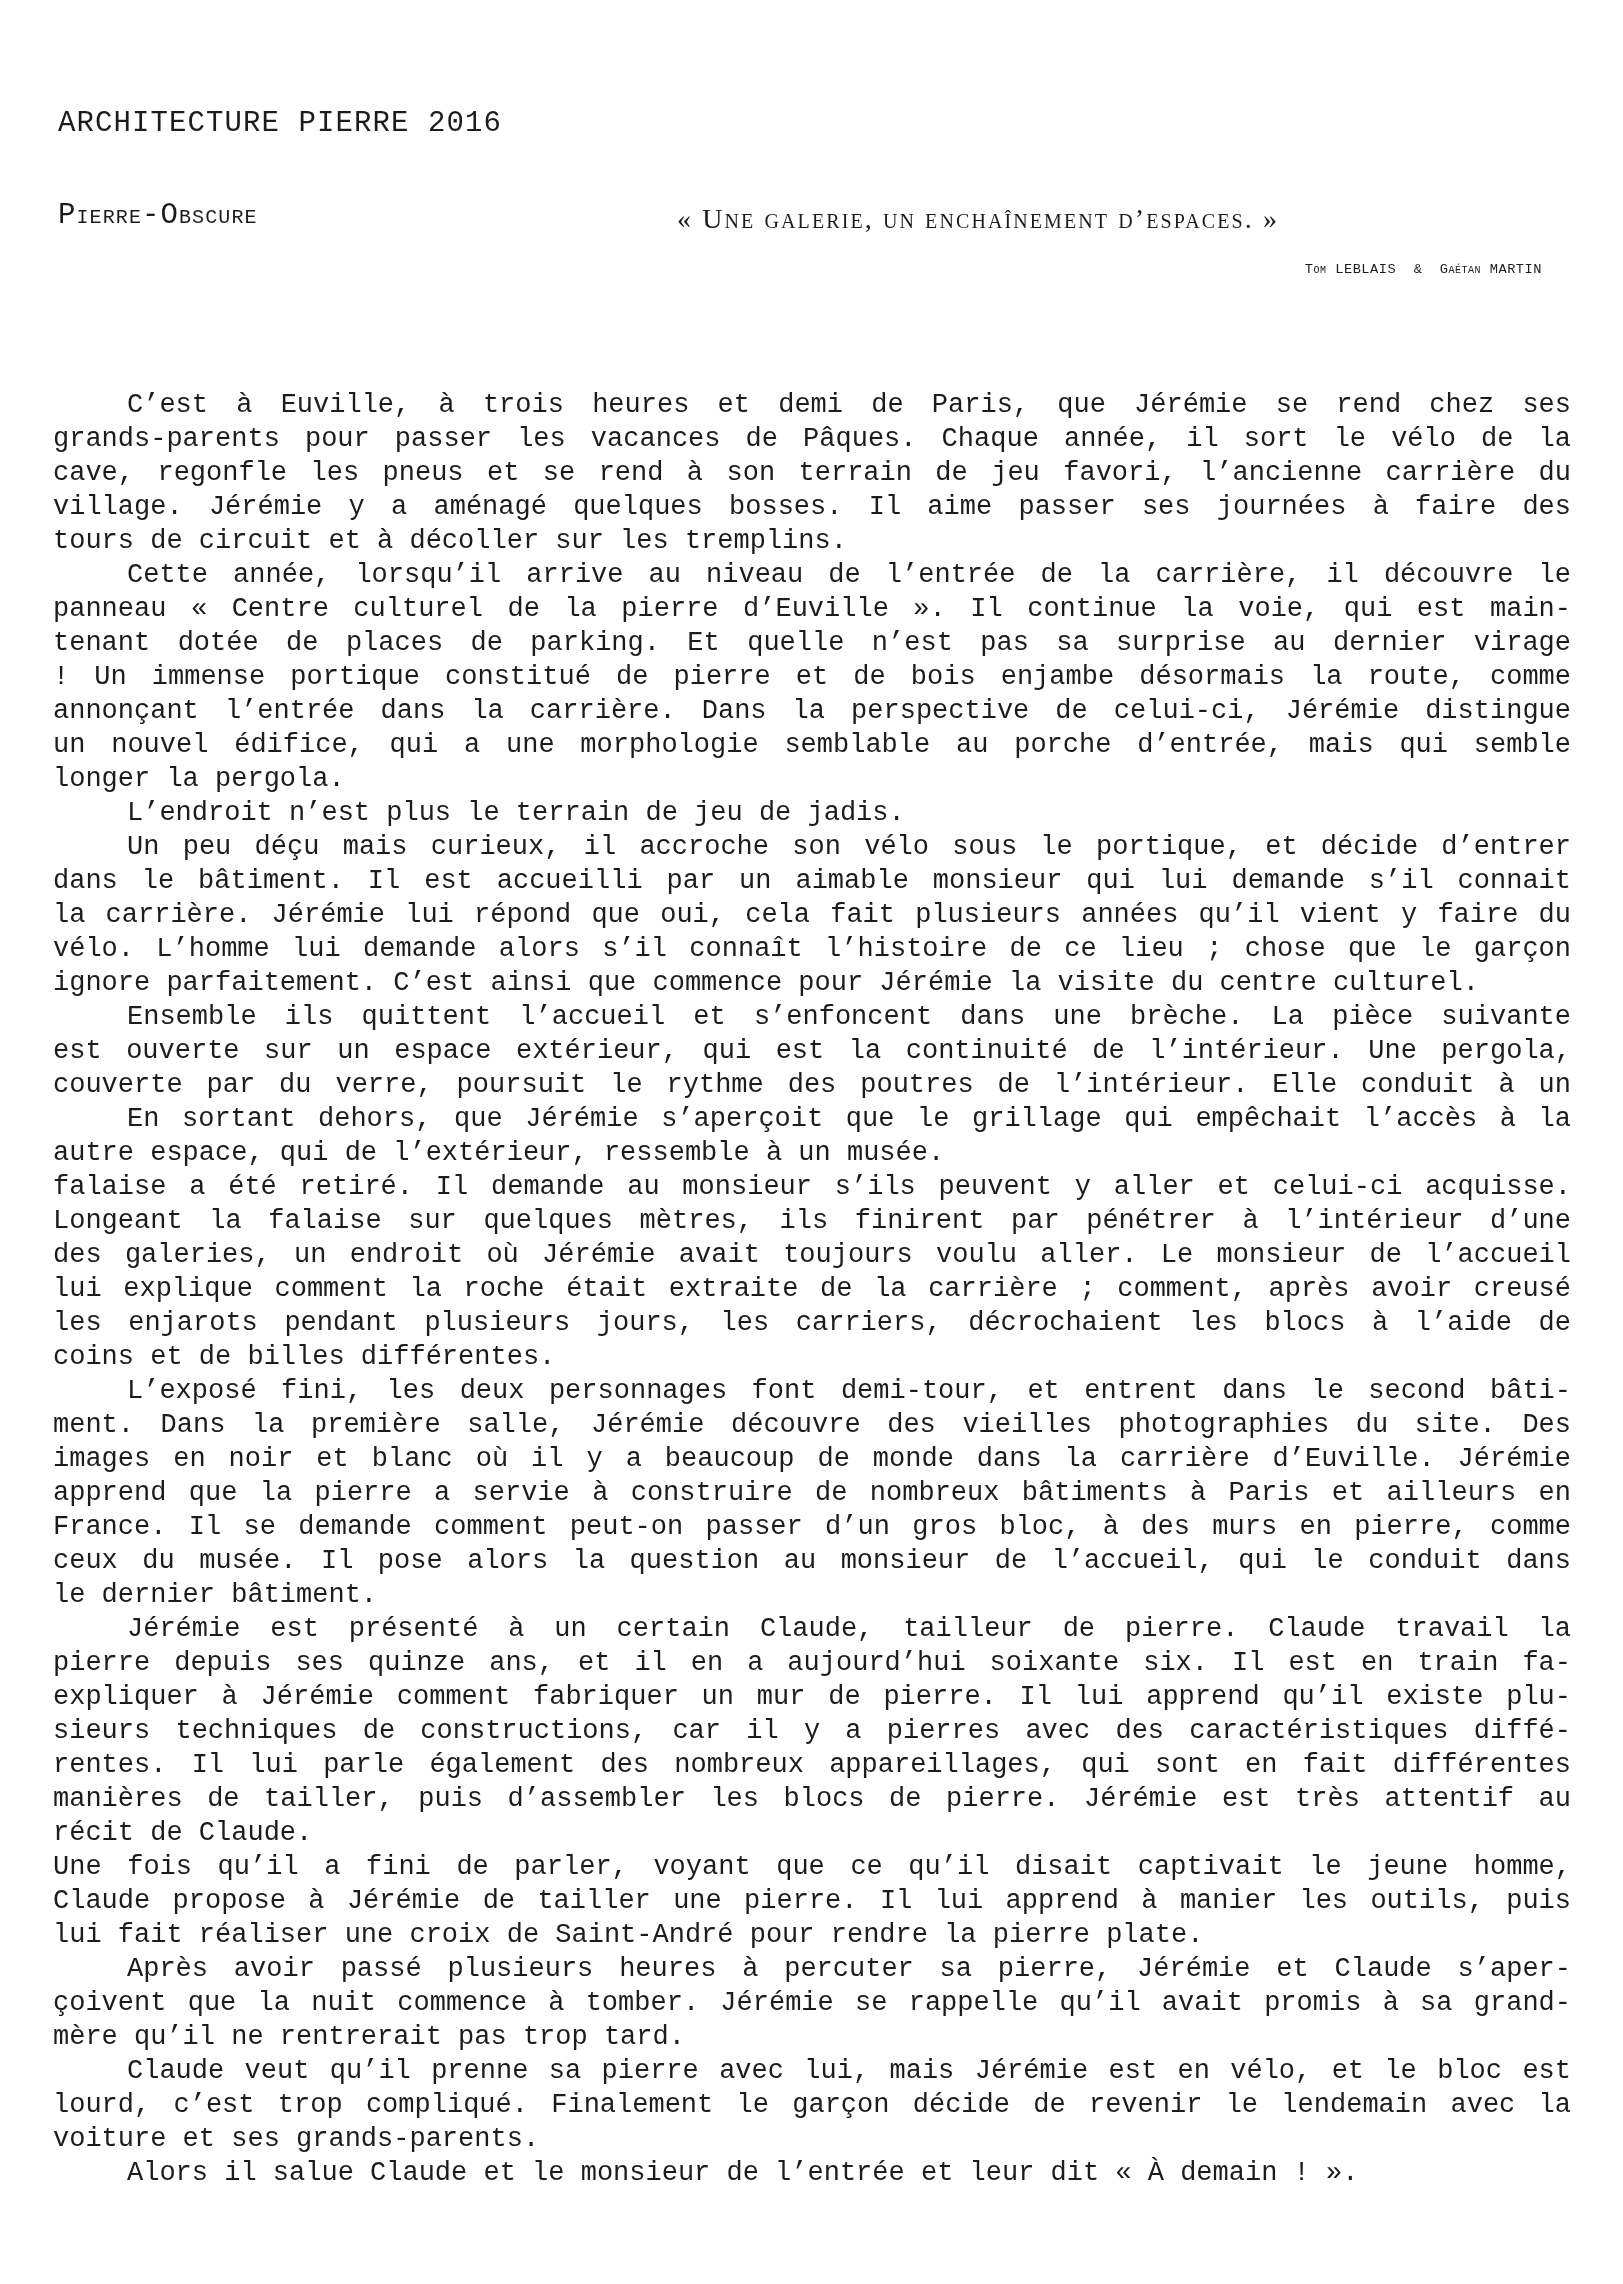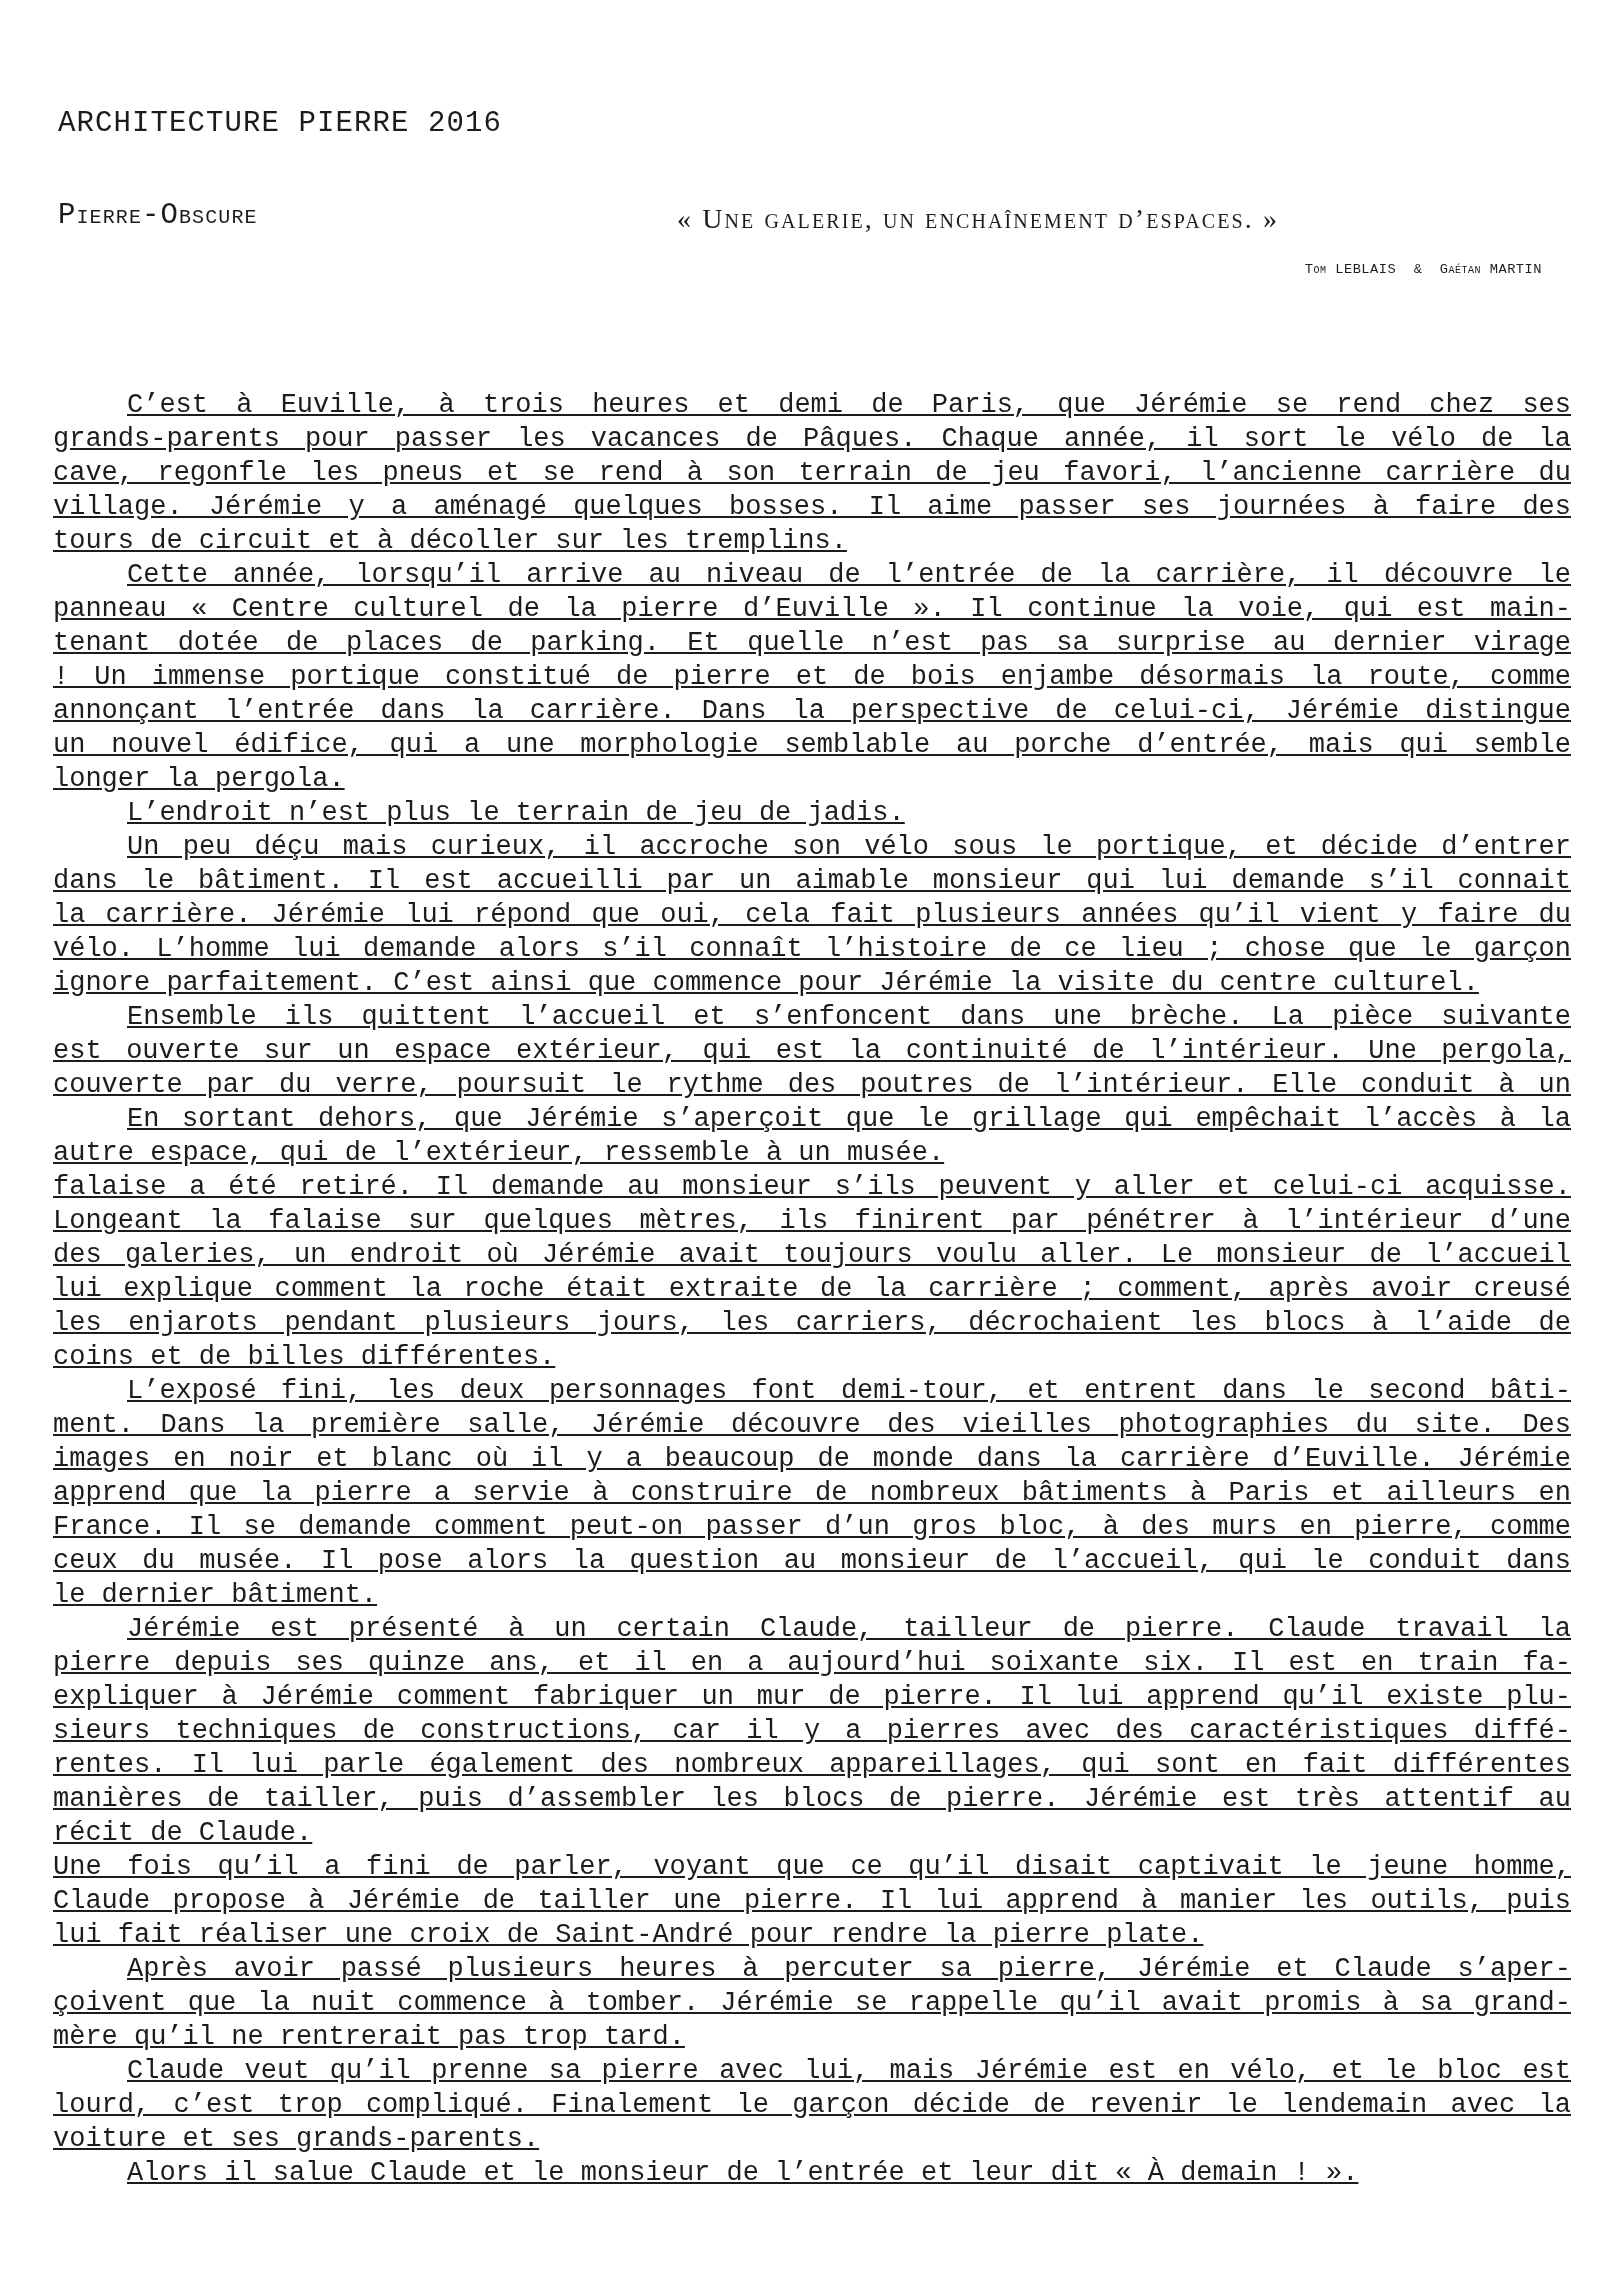--- a/index.html
+++ b/index.html
@@ -57,21 +57,20 @@
     position: absolute;
     left: 53px;
     top: 388px;
     width: 1518px;
     font-size: 27px;
     line-height: 34px;
   }
   .body-text .line {
     text-align: left;
     white-space: normal;
-    text-decoration: underline;
   }
   .body-text .line.just {
     text-align: justify;
     text-align-last: justify;
   }
   .body-text .line.ind {
     text-indent: 74px;
   }
 </style>
 </head>

